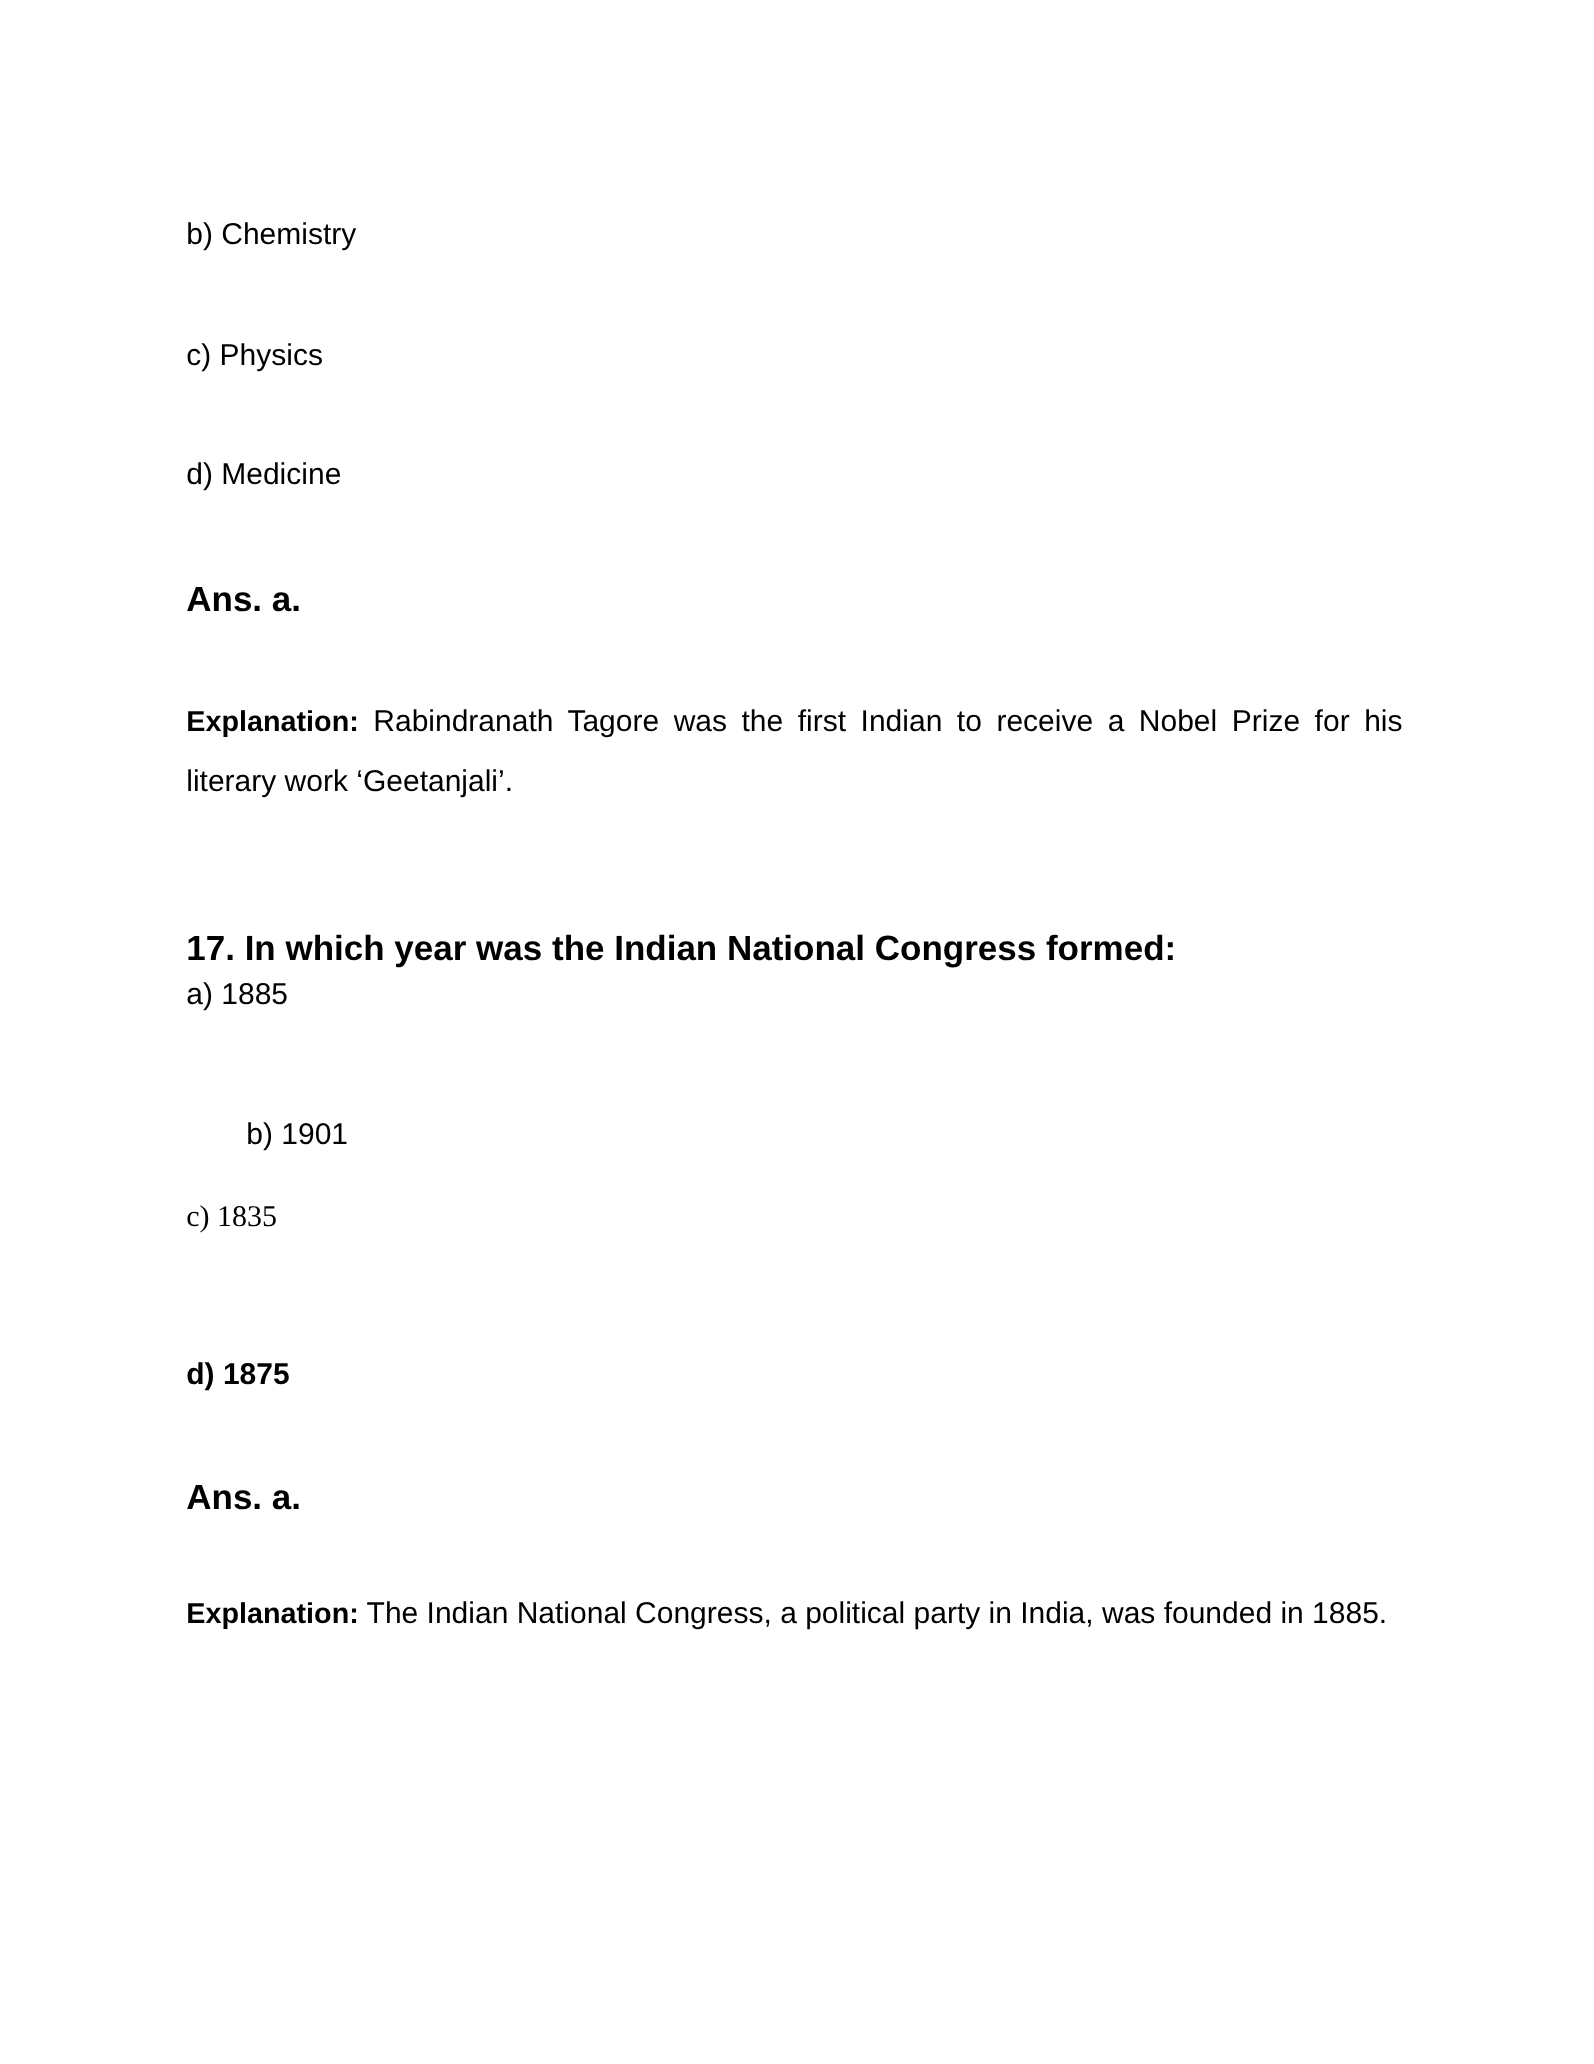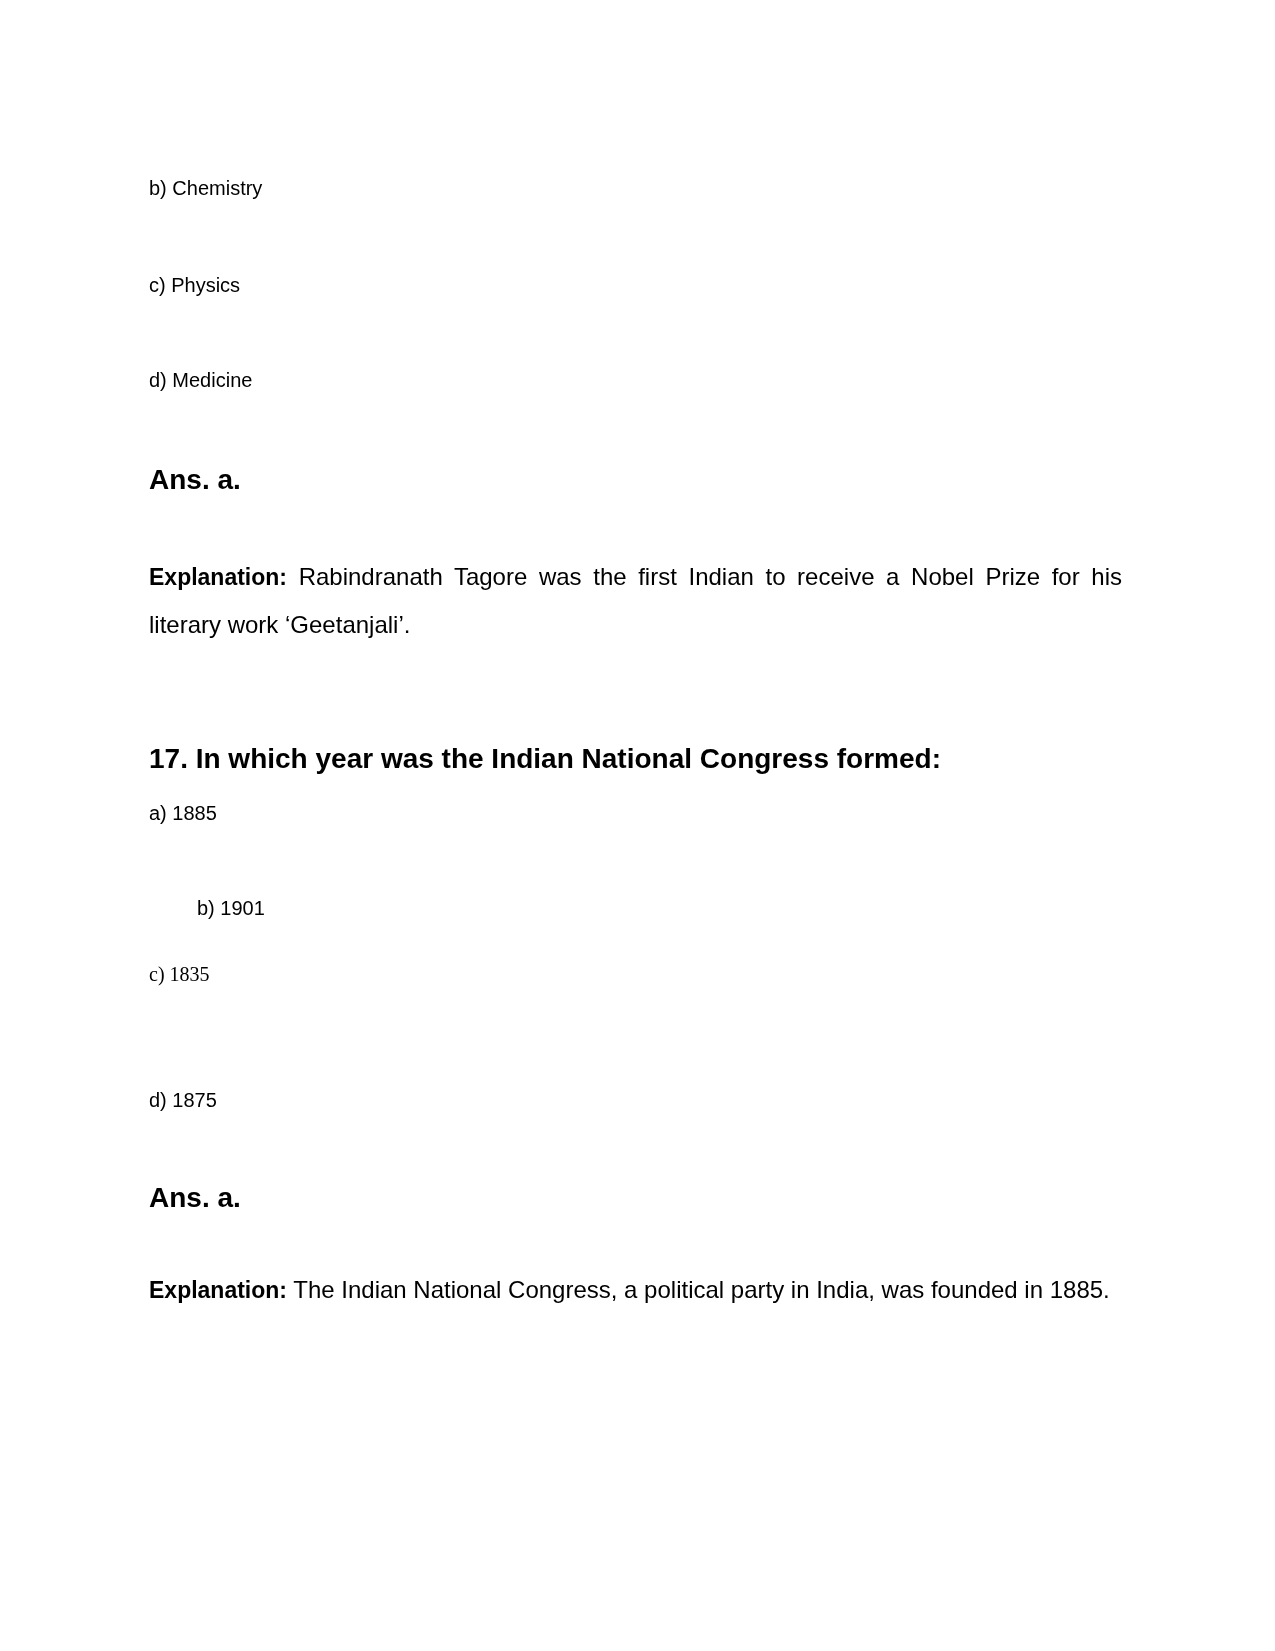--- a/index.html
+++ b/index.html
@@ -14,21 +14,21 @@
       overflow: hidden;
       font-family: "Liberation Sans", sans-serif;
       color: #000000;
     }
     .line {
       position: absolute;
       left: 149px;
       white-space: nowrap;
     }
     .opt {
-      font-size: 20px;
+      font-size: 24px;
       line-height: 28px;
     }
     .bold-sm {
       font-size: 28px;
       font-weight: bold;
       line-height: 24px;
     }
     .expl {
       position: absolute;
       left: 149px;
@@ -45,18 +45,18 @@
 </head>
 <body>
 
 <div class="line opt" style="top:174px;">b) Chemistry</div>
 <div class="line opt" style="top:271px;">c) Physics</div>
 <div class="line opt" style="top:366px;">d) Medicine</div>
 <div class="line bold-sm" style="top:468px;">Ans. a.</div>
 <div class="expl" style="top:553px;"><span class="lbl">Explanation:</span><span> Rabindranath Tagore was the first Indian to receive a Nobel Prize for his literary work ‘Geetanjali’.</span></div>
 
 <div class="line bold-sm" style="top:703px;margin-top:44px;">17. In which year was the Indian National Congress formed:</div>
-<div class="line opt" style="top:799px;">a) 1885</div>
+<div class="line opt" style="top:782px;">a) 1885</div>
 <div class="line opt" style="top:894px;margin-left:48px;">b) 1901</div>
 <div class="line opt" style="top:960px;font-family:Liberation Serif, serif;">c) 1835</div>
-<div class="line opt" style="top:1086px;">d) 1875</div>
+<div class="line opt" style="top:1086px;font-weight:bold;">d) 1875</div>
 <div class="line bold-sm" style="top:1186px;">Ans. a.</div>
 <div class="expl" style="top:1266px;"><span class="lbl">Explanation:</span><span> The Indian National Congress, a political party in India, was founded in 1885.</span></div>
 
 </body></html>

